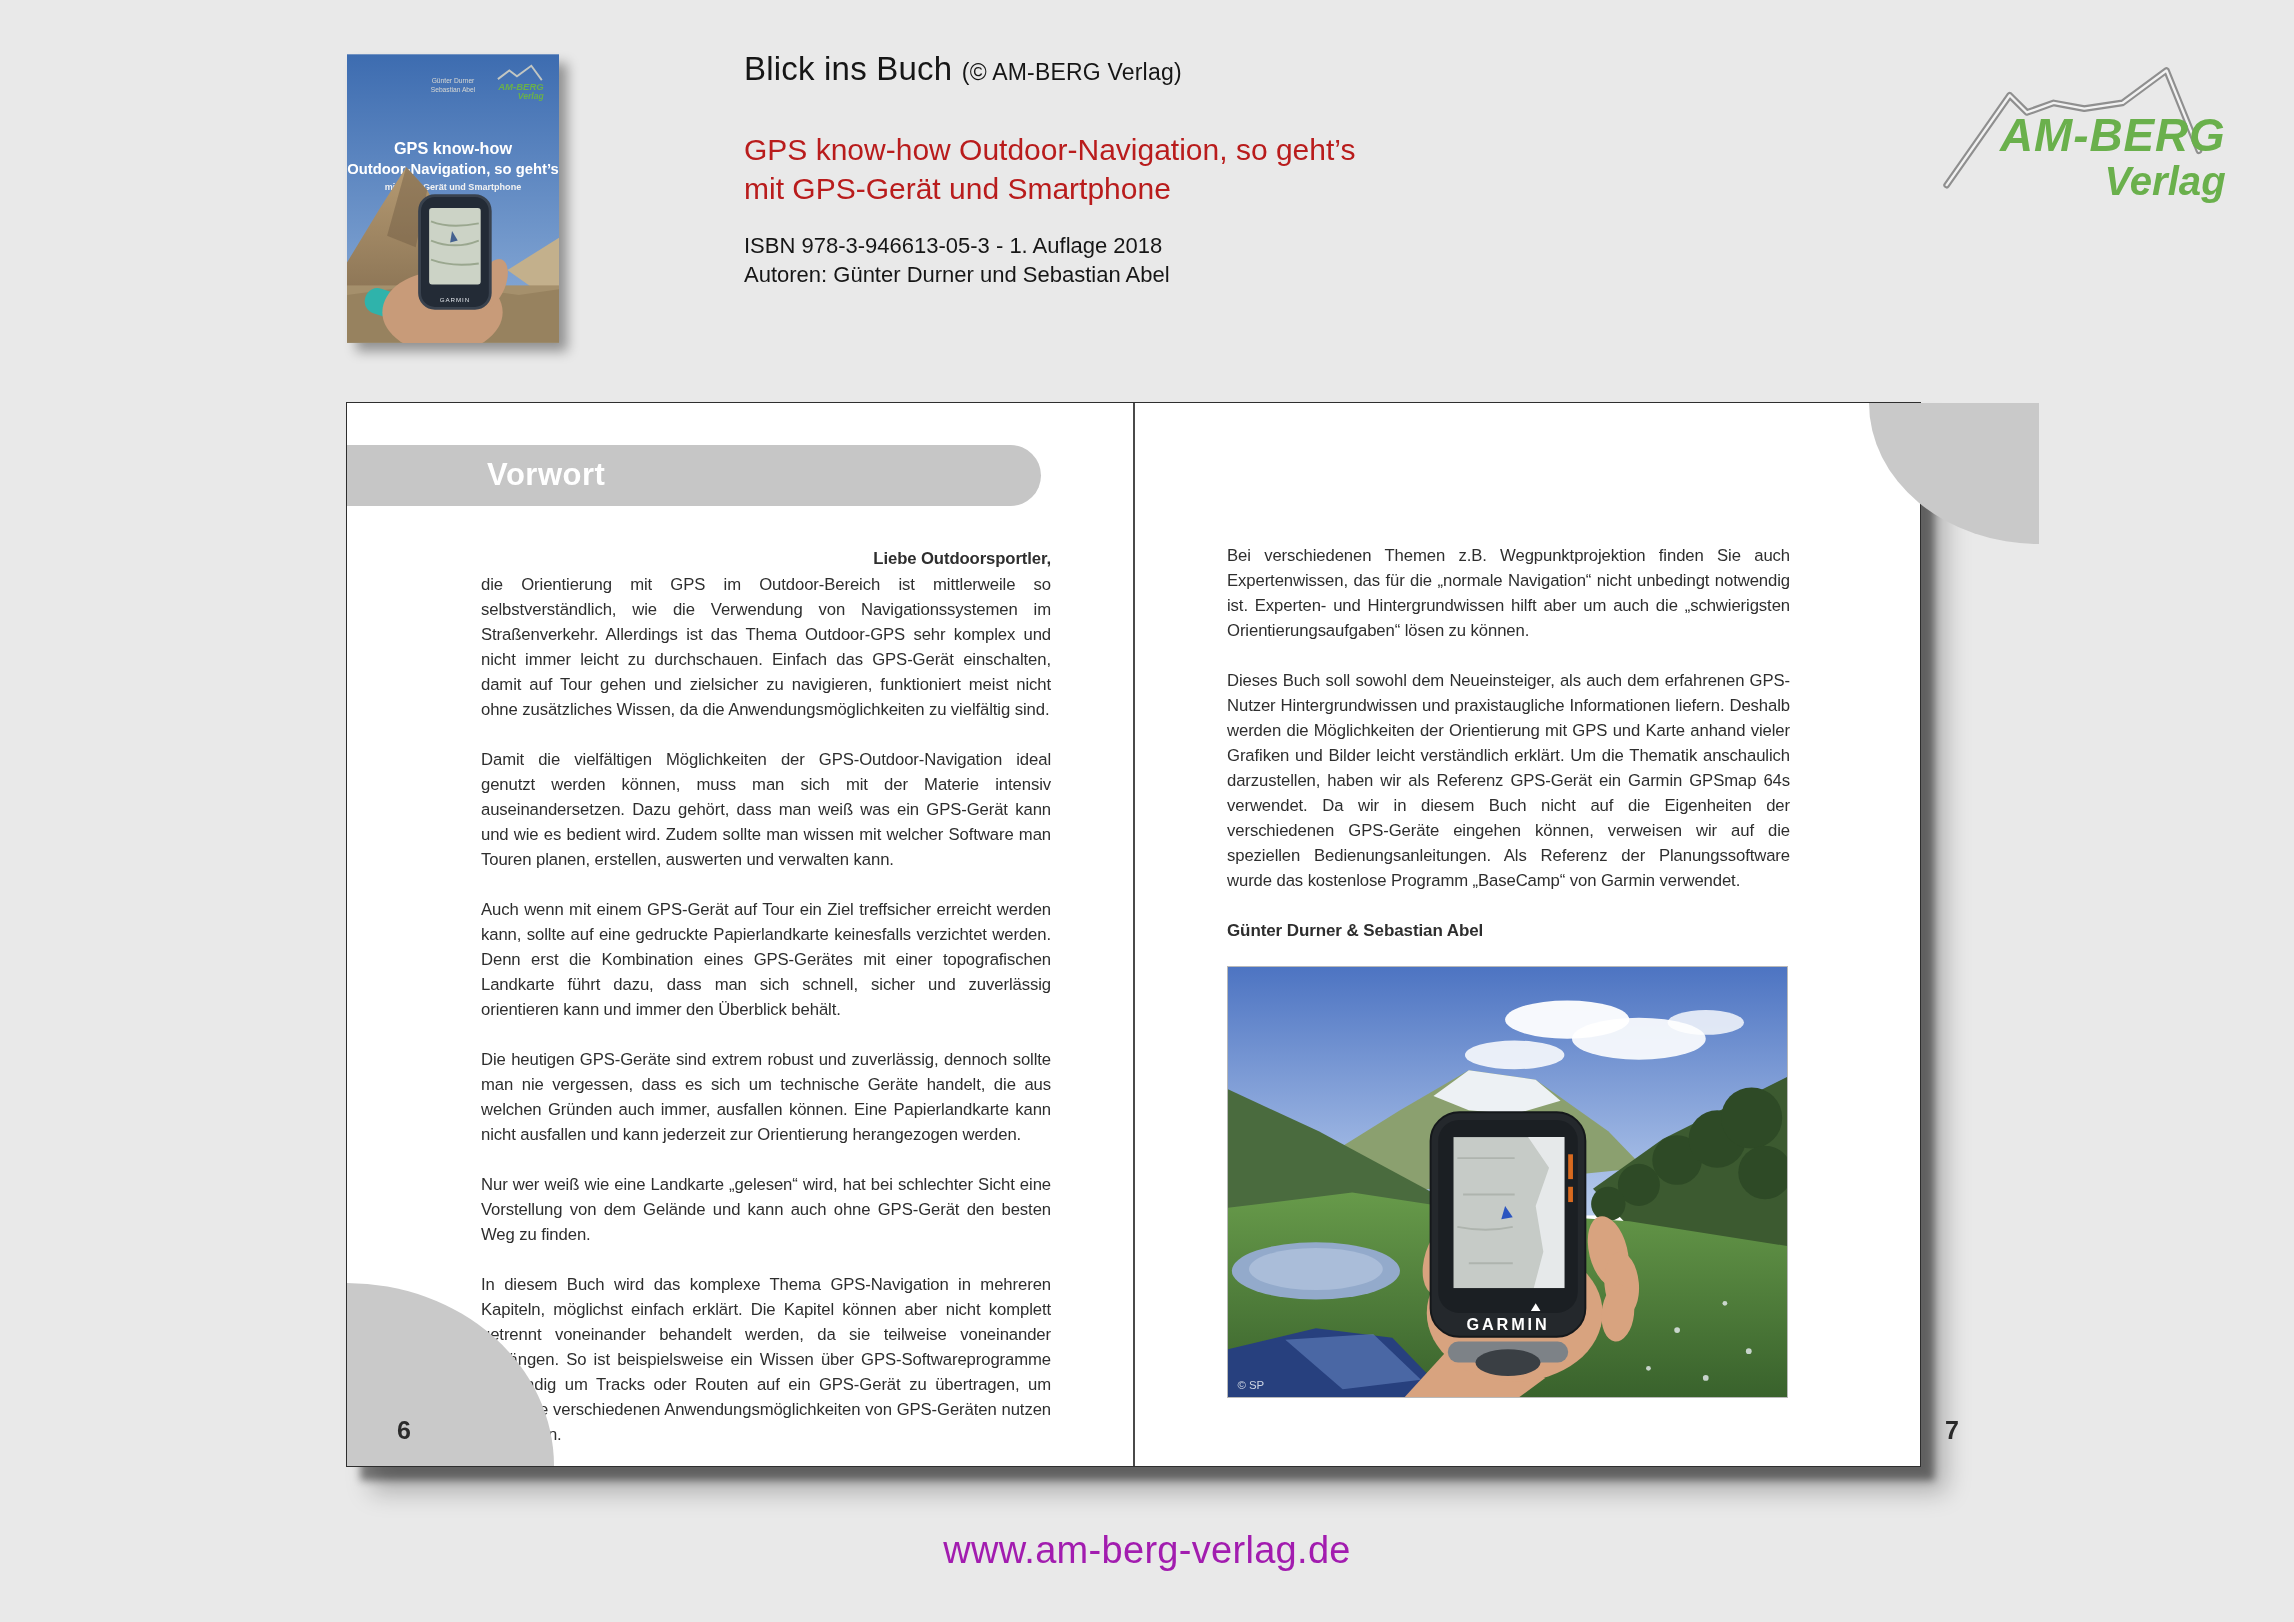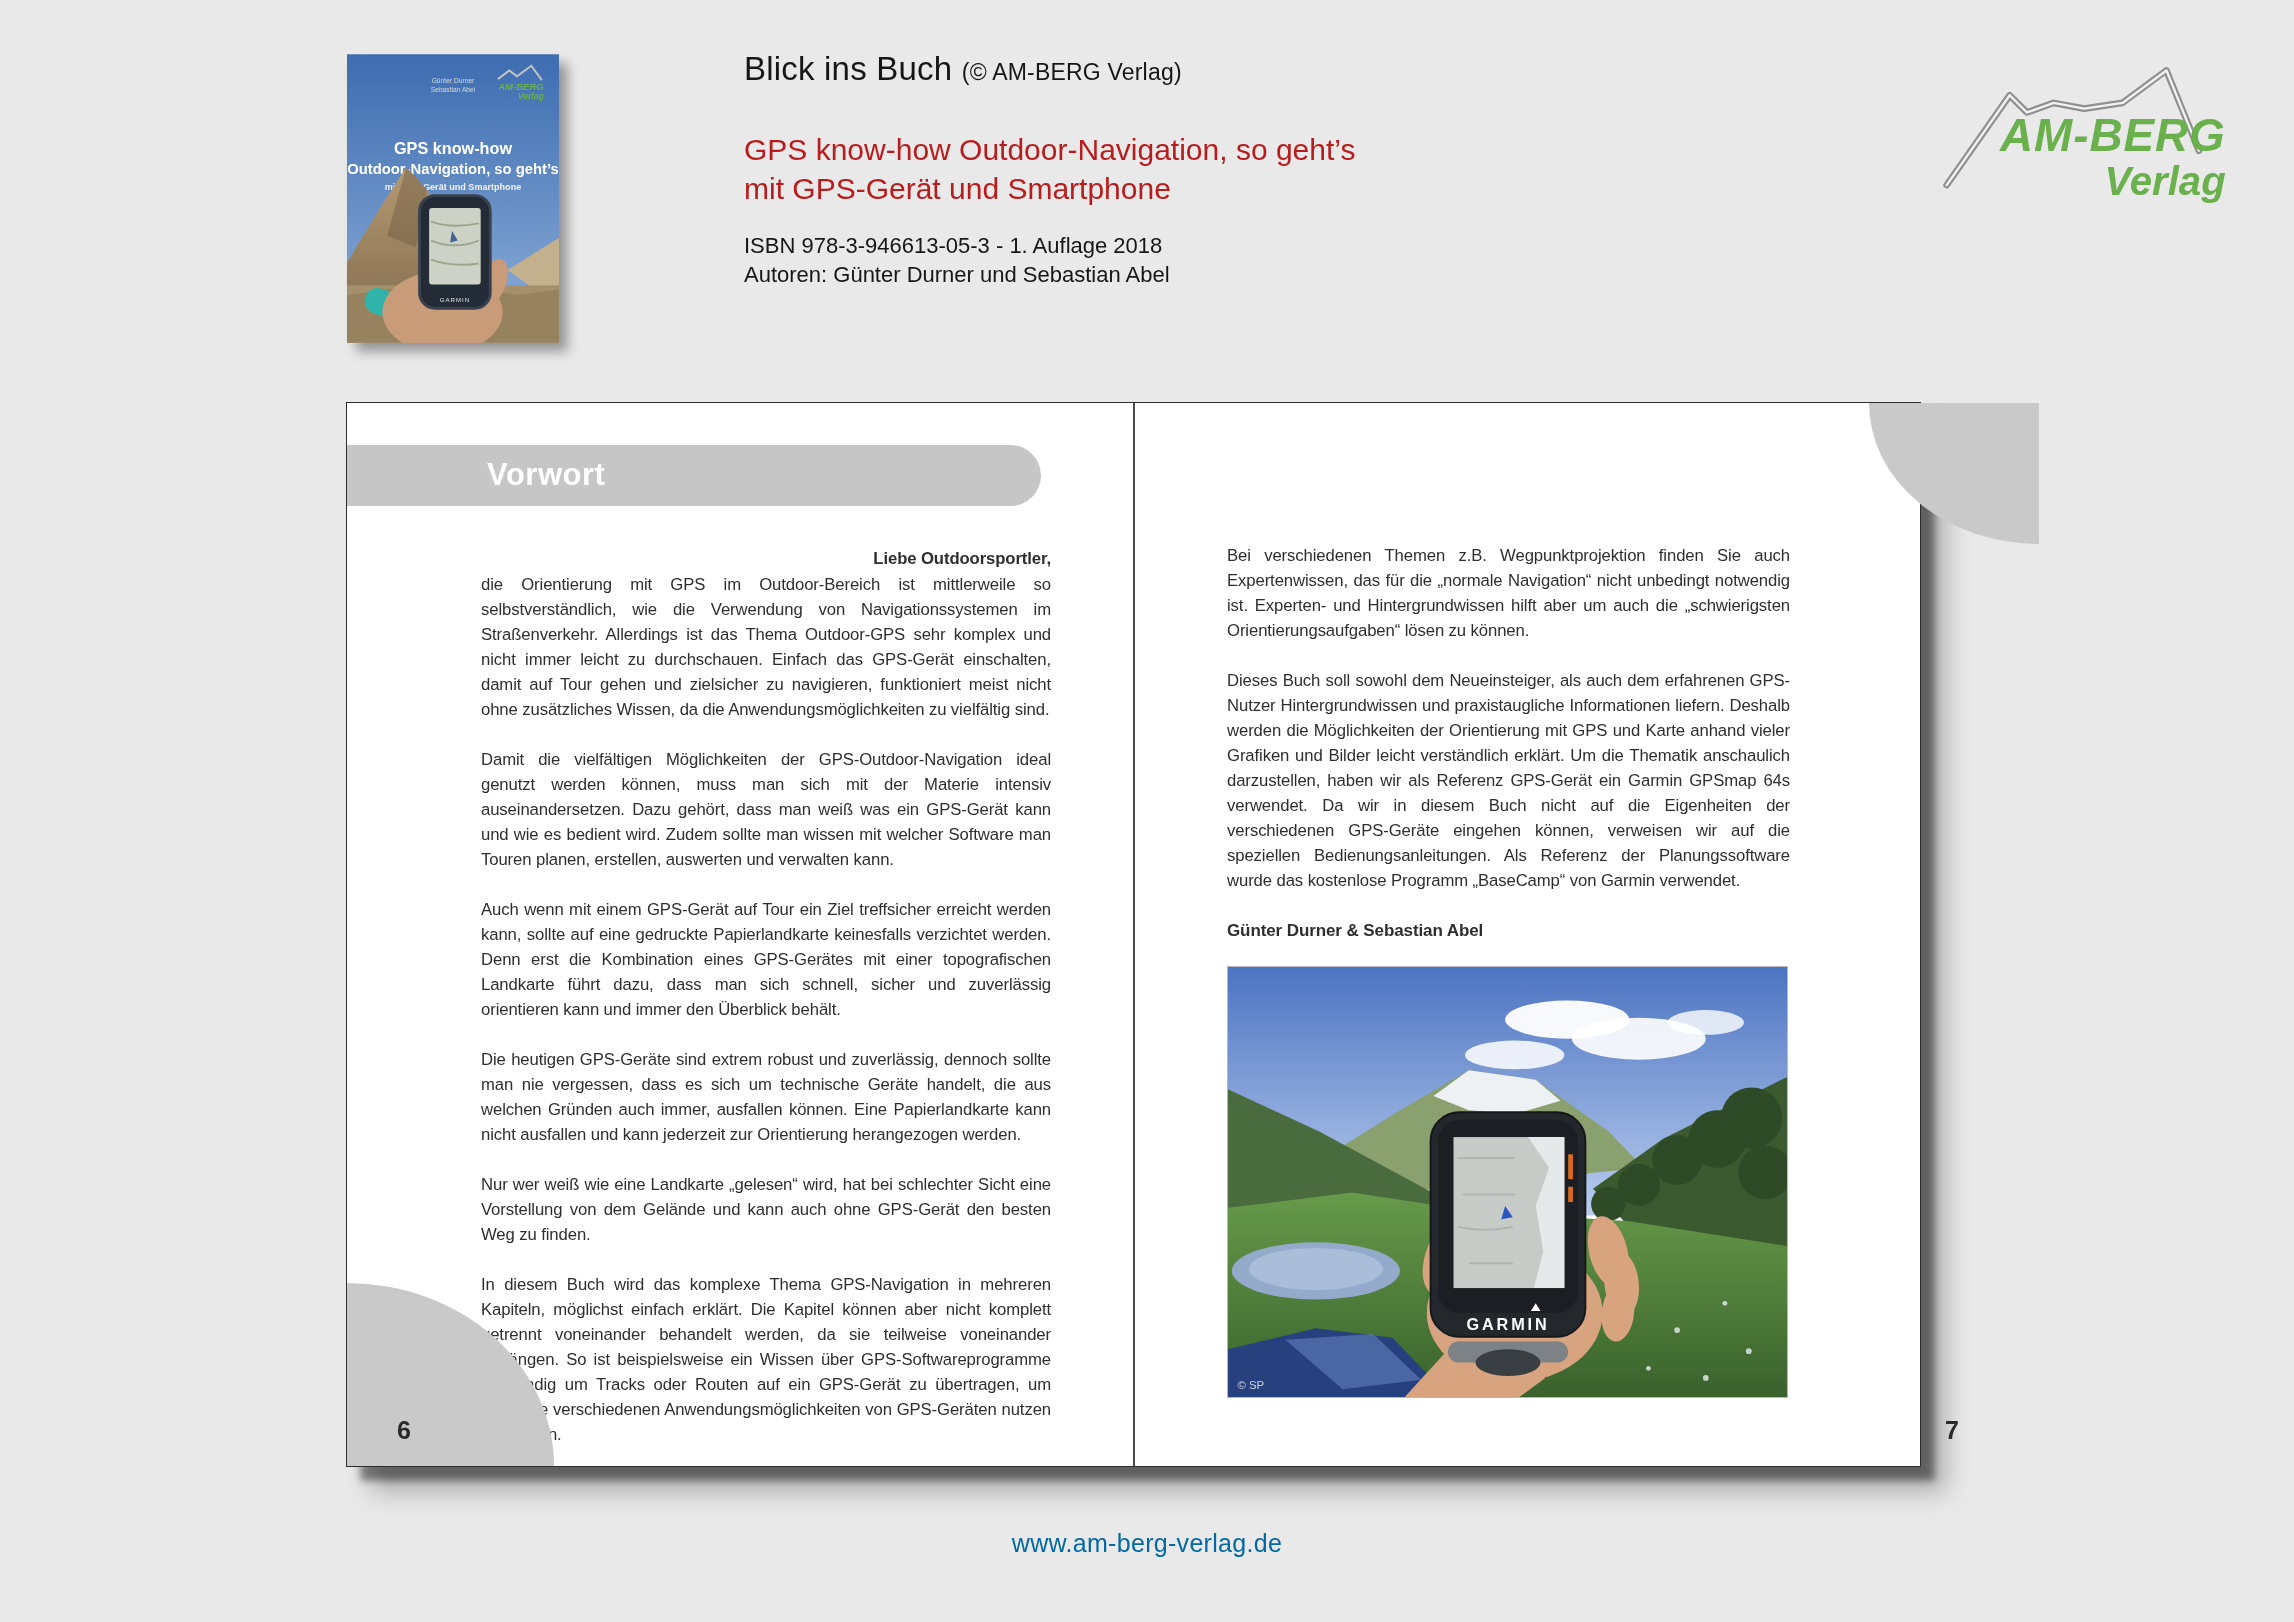--- a/index.html
+++ b/index.html
@@ -46,21 +46,21 @@
   .corner-tr{right:0;top:0;width:170px;height:141px;border-radius:0 0 0 100%;}
 
   .pagenum{position:absolute;font-size:25px;font-weight:bold;color:#2a2a2a;}
   .pn-left{left:50px;bottom:21px;}
   .pn-right{right:80px;bottom:21px;}
 
   .photo{width:559px;height:430px;border:1px solid #b9b9b9;position:relative;}
   .photo svg{display:block;width:100%;height:100%;}
 
   .footer{position:absolute;left:0;top:1529px;width:100%;text-align:center;
-          font-size:25px;color:#0369a1;letter-spacing:0.3px;}
+          font-size:38px;color:#a21caf;letter-spacing:0.3px;}
 </style>
 </head>
 <body>
 
 <div class="stage">
 
   <div class="cover-thumb">
     <svg viewBox="0 0 222 302">
       <defs>
         <linearGradient id="skyC" x1="0" y1="0" x2="0" y2="1">

